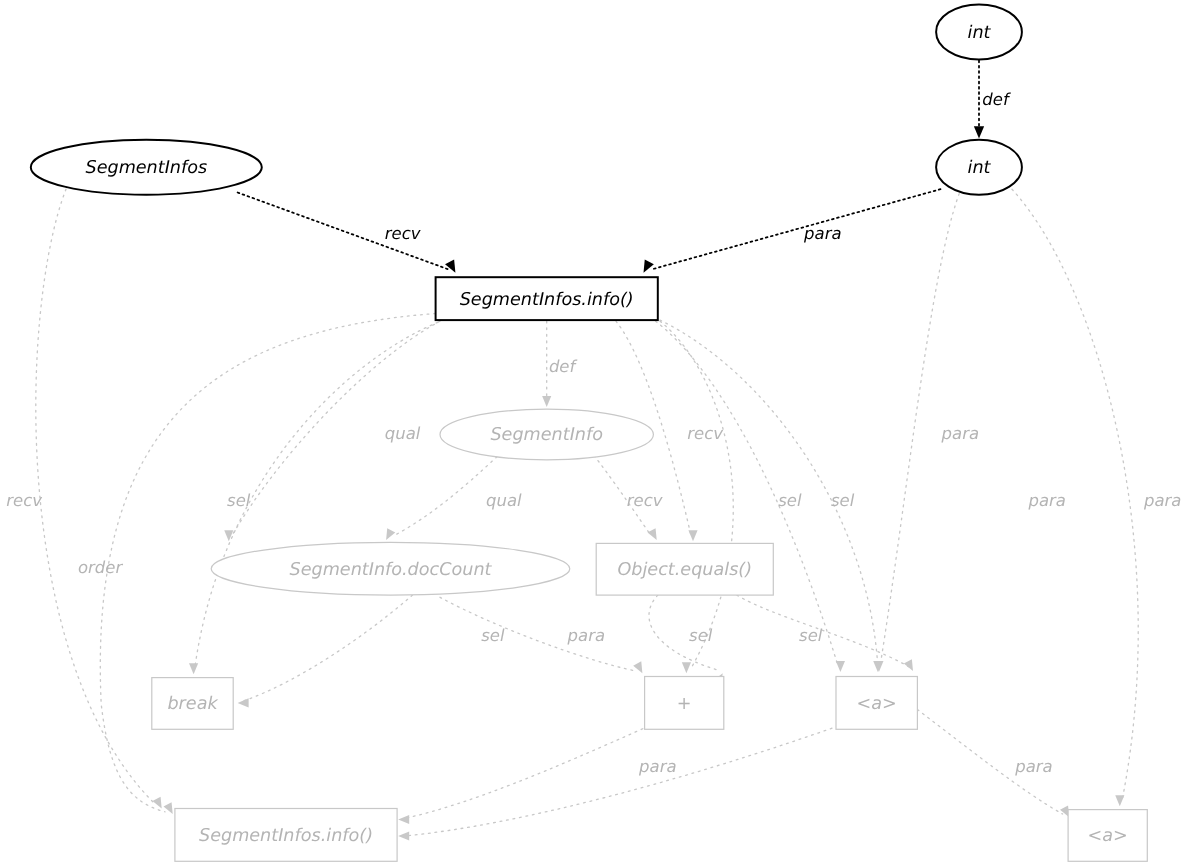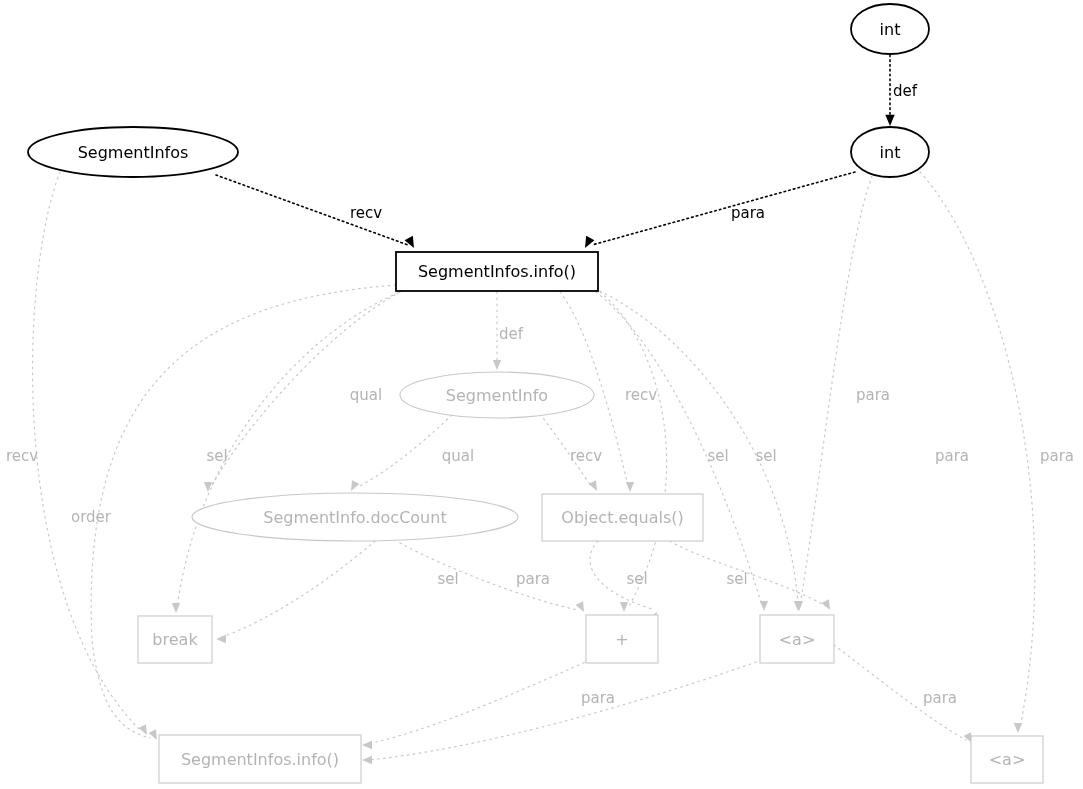--- a/index.html
+++ b/index.html
@@ -7,20 +7,21 @@
     padding: 0;
     background: #ffffff;
   }
   #canvas-wrap {
     position: relative;
     width: 1083px;
     height: 789px;
     background: #ffffff;
     font-family: "DejaVu Sans", "Liberation Sans", sans-serif;
     overflow: hidden;
+    font-style: italic;
   }
   svg#graph {
     position: absolute;
     top: 0; left: 0;
     width: 1083px;
     height: 789px;
   }
   .node-label {
     font-family: "DejaVu Sans", "Liberation Sans", sans-serif;
     text-anchor: middle;

